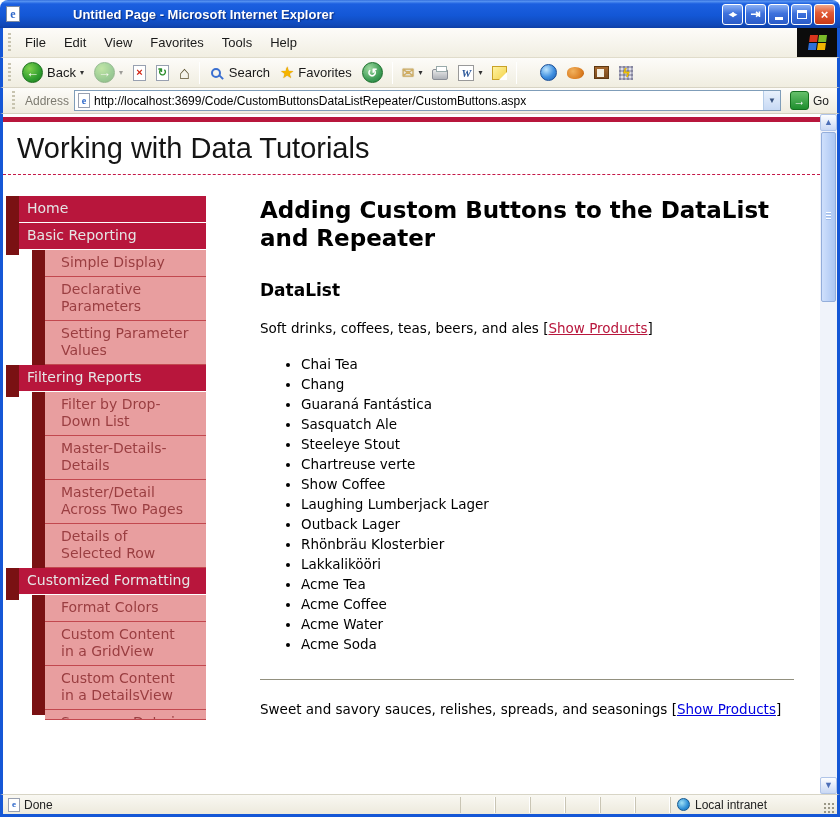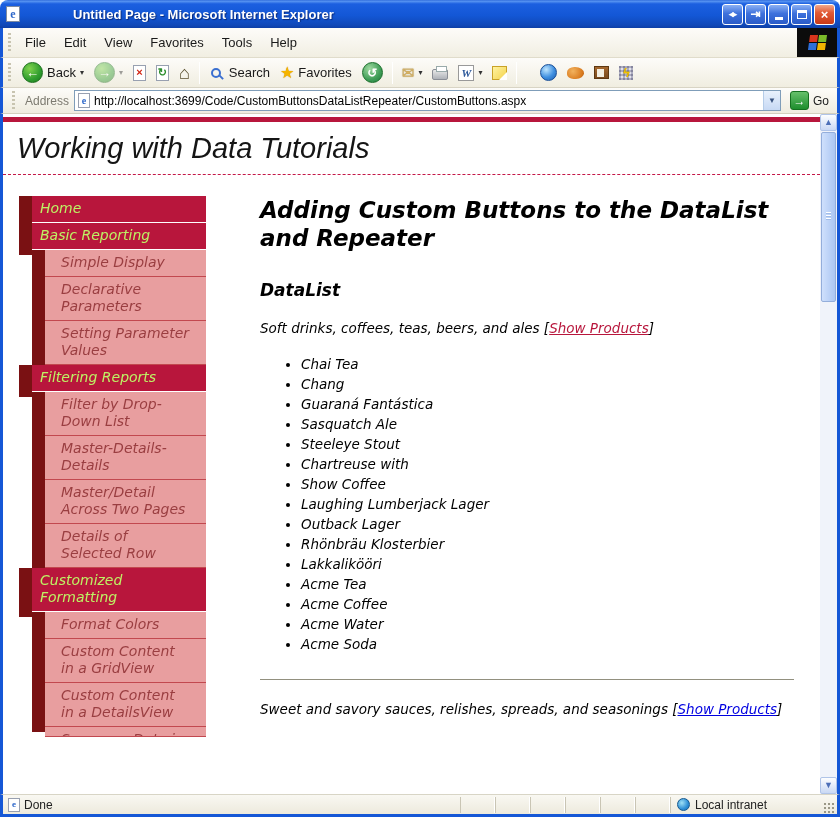--- a/index.html
+++ b/index.html
@@ -91,33 +91,33 @@
   .addr-input .sheet .e { color:#2c66c9; font-weight:bold; font-size:10px; font-family:"Liberation Serif",serif; line-height:1; }
   .addr-url { flex:1; border:0; outline:0; font-size:12px; font-family:"Liberation Sans",sans-serif; color:#000; background:transparent; padding:0; }
   .addr-drop { width:17px; height:19px; background:linear-gradient(#e9f1fc,#c7d9f4); border-left:1px solid #b5cce8; display:flex; align-items:center; justify-content:center; font-size:8px; color:#39537f; flex:none; }
   .go-btn { display:flex; align-items:center; gap:4px; padding:0 4px; }
   .go-icon { width:19px; height:19px; border-radius:3px; background:linear-gradient(#66c06a,#1e8e2e); border:1px solid #157020; color:#fff; font-weight:bold; display:flex; align-items:center; justify-content:center; font-size:12px; }
   .go-label { font-size:12px; color:#222; }
 
   
   .browser-body { flex:1; display:flex; background:#fff; overflow:hidden;
     border-left:3px solid var(--lunaBlue); border-right:3px solid var(--lunaBlue); }
-  .page { flex:1; overflow:hidden; font-family:"DejaVu Sans",sans-serif; min-width:0;font-style:italic; }
+  .page { flex:1; overflow:hidden; font-family:"DejaVu Sans",sans-serif; min-width:0; }
 
   .page-topbar { height:5px; background:var(--accent); margin-top:3px; }
   .site-title { font-family:"Liberation Sans",sans-serif; font-size:29px; font-weight:400; color:#151515; margin:10px 0 9px 14px; }
   .dashed-rule { border-bottom:1px dashed #c41848; height:0; }
 
   .page-cols { display:flex; margin-top:21px; }
 
   
   .sidebar { width:187px; margin-left:16px; flex:none; font-size:14px; line-height:17px; }
   .nav-item { position:relative; }
   .nav-item::before { content:''; position:absolute; left:-13px; top:0; bottom:-6px; width:13px; background:var(--maroon); }
-  .lvl1 { margin-left:13px; background:var(--accent); color:#bef264; padding:4px 8px 5px; margin-bottom:1px; }
+  .lvl1 { background:var(--accent); color:#e5e5e5; padding:4px 8px 5px; margin-bottom:1px; }
   .lvl2 { margin-left:26px; background:var(--pink); color:var(--pinkText); padding:4px 16px 5px; border-bottom:1px solid #c2484f; }
   .clipped { max-height:10px; overflow:hidden; }
 
   
   .content { flex:1; margin-left:54px; margin-right:26px; min-width:0; color:#000; }
   .article-title { font-size:23px; line-height:28px; font-weight:bold; margin:0; }
   .section-heading { font-size:17px; font-weight:bold; margin:28px 0 0; }
   .desc { font-size:13.5px; margin:20px 0 0; }
   a.link-red { color:var(--linkRed); text-decoration:underline; cursor:pointer; }
   a.link-blue { color:var(--linkBlue); text-decoration:underline; cursor:pointer; }
@@ -312,21 +312,21 @@
 
           <h2 class="section-heading">DataList</h2>
           <p class="desc"><span>Soft drinks, coffees, teas, beers, and ales </span><span>[</span><a class="link-red">Show Products</a><span>]</span></p>
 
           <ul class="product-list">
               <li>Chai Tea</li>
               <li>Chang</li>
               <li>Guaraná Fantástica</li>
               <li>Sasquatch Ale</li>
               <li>Steeleye Stout</li>
-              <li>Chartreuse with</li>
+              <li>Chartreuse verte</li>
               <li>Show Coffee</li>
               <li>Laughing Lumberjack Lager</li>
               <li>Outback Lager</li>
               <li>Rhönbräu Klosterbier</li>
               <li>Lakkalikööri</li>
               <li>Acme Tea</li>
               <li>Acme Coffee</li>
               <li>Acme Water</li>
               <li>Acme Soda</li>
             </ul>

